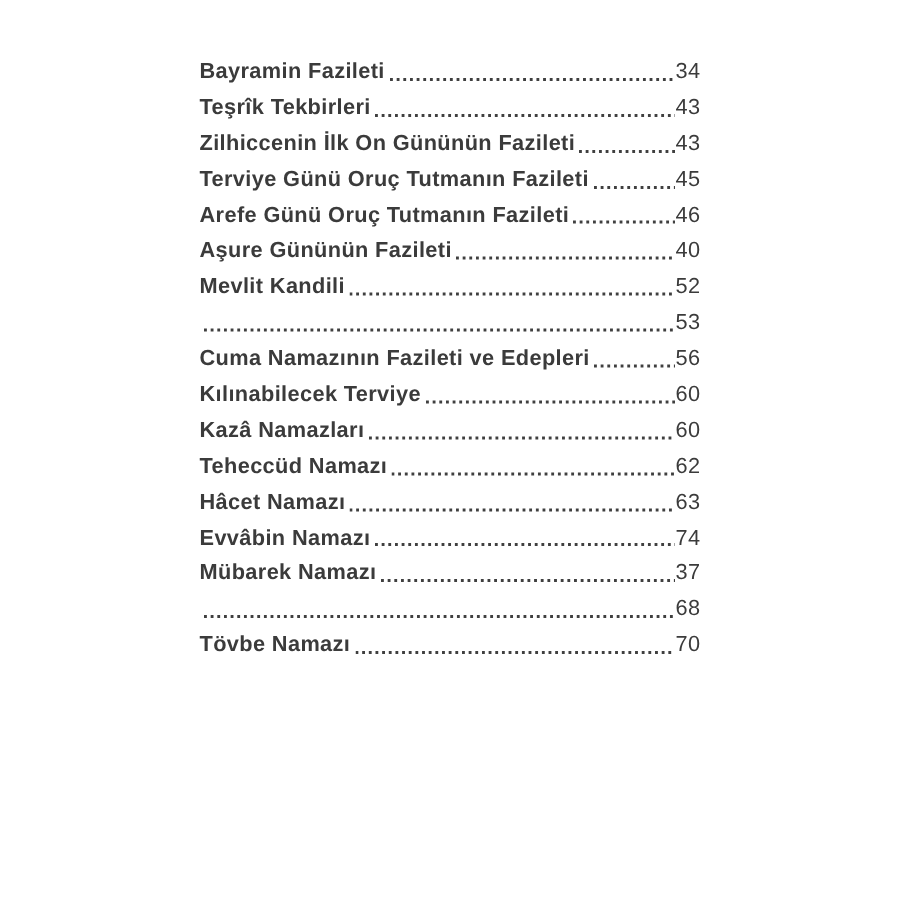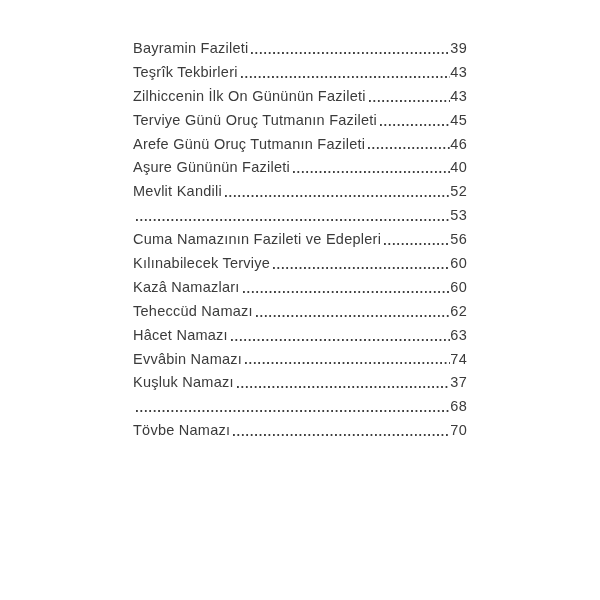--- a/index.html
+++ b/index.html
@@ -28,20 +28,21 @@
     align-items: baseline;
     height: 23.9px;
     line-height: 23.9px;
     font-size: 14.5px;
     letter-spacing: 0.25px;
     color: #3b3b3b;
     white-space: nowrap;
   }
   .title {
     flex: 0 0 auto;
+    font-weight: bold;
   }
   .leader {
     flex: 1 1 auto;
     align-self: flex-end;
     height: 2px;
     margin: 0 0.5px 7px 3px;
     background-image: radial-gradient(circle at 1px 1px, #3f3f3f 0.95px, rgba(0,0,0,0) 1.2px);
     background-size: 4.45px 2px;
     background-repeat: repeat-x;
   }
@@ -51,21 +52,21 @@
 </style>
 </head>
 <body>
 
 <div class="page">
   <div class="toc">
 
     <div class="row">
       <span class="title">Bayramin Fazileti</span>
       <span class="leader"></span>
-      <span class="pagenum">39</span>
+      <span class="pagenum">34</span>
     </div>
 
     <div class="row">
       <span class="title">Teşrîk Tekbirleri</span>
       <span class="leader"></span>
       <span class="pagenum">43</span>
     </div>
 
     <div class="row">
       <span class="title">Zilhiccenin İlk On Gününün Fazileti</span>
@@ -133,21 +134,21 @@
       <span class="pagenum">63</span>
     </div>
 
     <div class="row">
       <span class="title">Evvâbin Namazı</span>
       <span class="leader"></span>
       <span class="pagenum">74</span>
     </div>
 
     <div class="row">
-      <span class="title">Kuşluk Namazı</span>
+      <span class="title">Mübarek Namazı</span>
       <span class="leader"></span>
       <span class="pagenum">37</span>
     </div>
 
     <div class="row">
       <span class="leader"></span>
       <span class="pagenum">68</span>
     </div>
 
     <div class="row">

